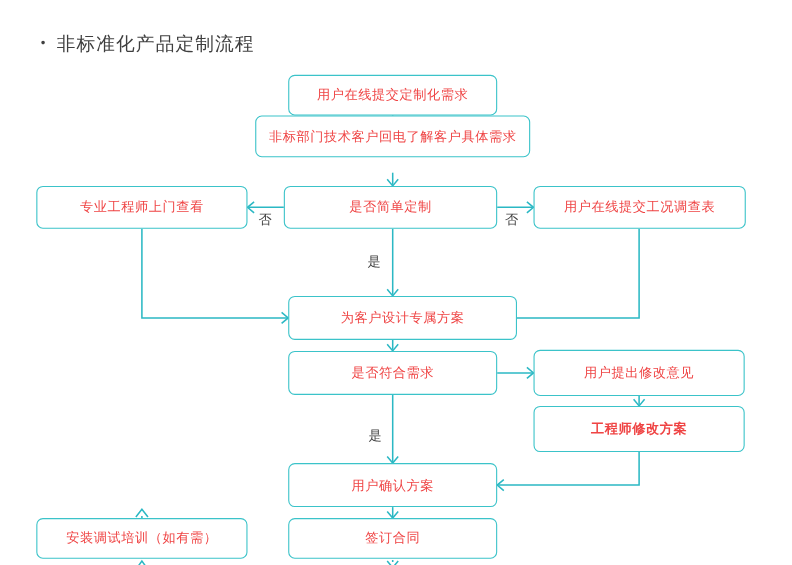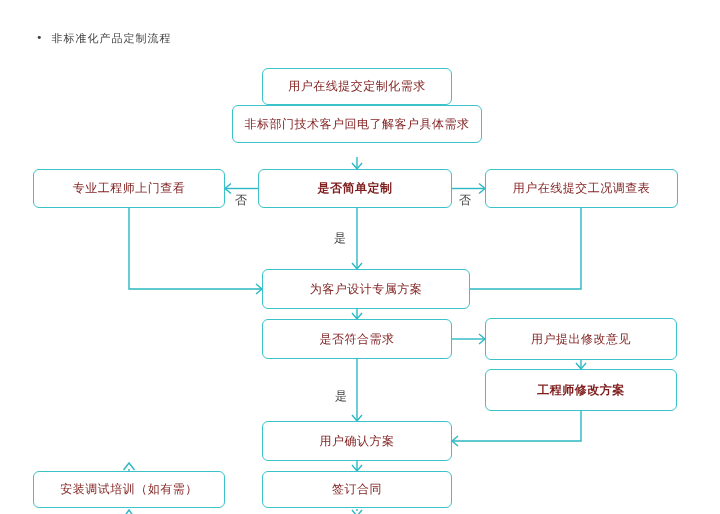--- a/index.html
+++ b/index.html
@@ -3,35 +3,35 @@
 <meta charset="utf-8">
 <style>
   html,body{margin:0;padding:0;background:#ffffff;}
   .stage{
     position:relative;width:720px;height:514px;background:#ffffff;
     font-family:"DejaVu Sans","Liberation Sans",sans-serif;
     overflow:hidden;
   }
   .title-row{position:absolute;left:36px;top:28px;display:flex;align-items:center;gap:9px;}
   .bullet{font-size:11px;color:#3f3f3f;line-height:20px;}
-  .title{margin:0;font-size:11px;font-weight:400;color:#3f3f3f;letter-spacing:1px;}
+  .title{margin:0;font-size:17px;font-weight:400;color:#3f3f3f;letter-spacing:1px;}
   .connectors{position:absolute;left:0;top:0;width:720px;height:514px;}
   .node{
     position:absolute;box-sizing:border-box;
     border:1px solid #3bc3c9;border-radius:6px;background:#ffffff;
     display:flex;align-items:center;justify-content:center;text-align:center;
-    font-size:12px;color:#7f1d1d;letter-spacing:0.5px;line-height:1.2;
+    font-size:12px;color:#ef4444;letter-spacing:0.5px;line-height:1.2;
   }
   .node.highlight{background:#0ba9b2;border-color:#0ba9b2;color:#ffffff;}
   .edge-label{position:absolute;font-size:12px;color:#3f3f3f;}
 
   .n-submit   {left:262px;top:68px;width:190px;height:37px;}
   .n-callback {left:232px;top:105px;width:250px;height:38px;}
   .n-visit    {left:33px; top:169px;width:192px;height:39px;}
-  .n-simple   {left:258px;top:169px;width:194px;height:39px;font-weight:bold;}
+  .n-simple   {left:258px;top:169px;width:194px;height:39px;}
   .n-survey   {left:485px;top:169px;width:193px;height:39px;}
   .n-design   {left:262px;top:269px;width:208px;height:40px;}
   .n-meets    {left:262px;top:319px;width:190px;height:40px;}
   .n-feedback {left:485px;top:318px;width:192px;height:42px;}
   .n-modify   {left:485px;top:369px;width:192px;height:42px;font-weight:bold;}
   .n-confirm  {left:262px;top:421px;width:190px;height:40px;}
   .n-sign     {left:262px;top:471px;width:190px;height:37px;}
   .n-complete {left:33px; top:420px;width:192px;height:42px;}
   .n-install  {left:33px; top:471px;width:192px;height:37px;}
 

